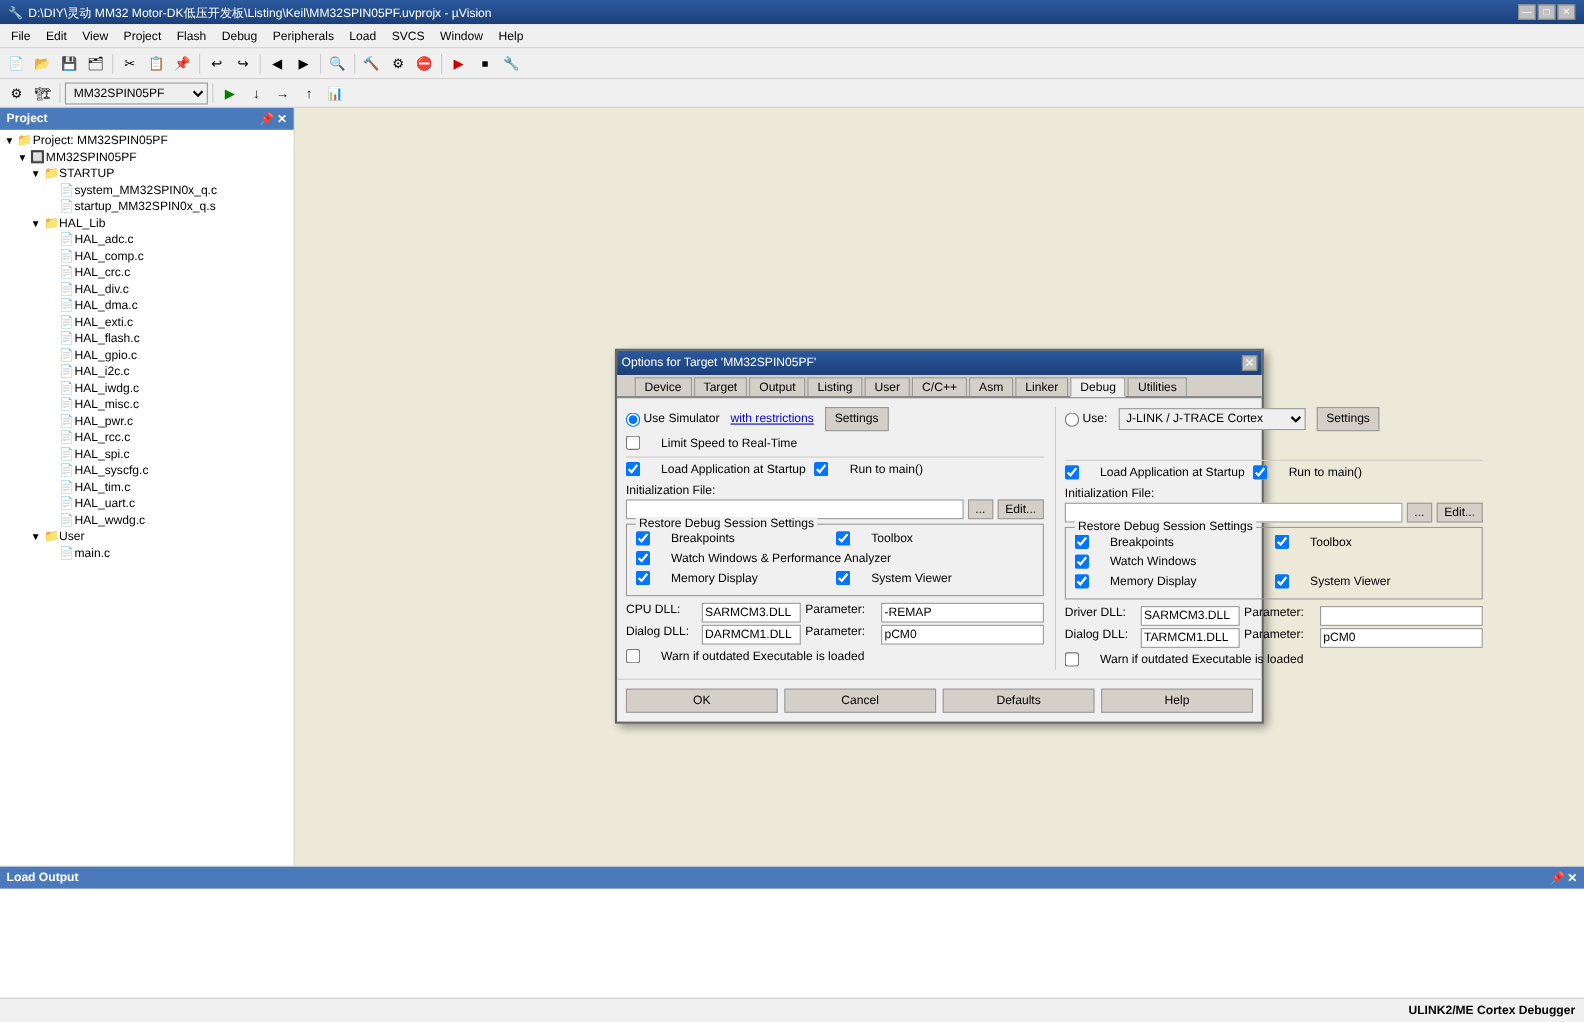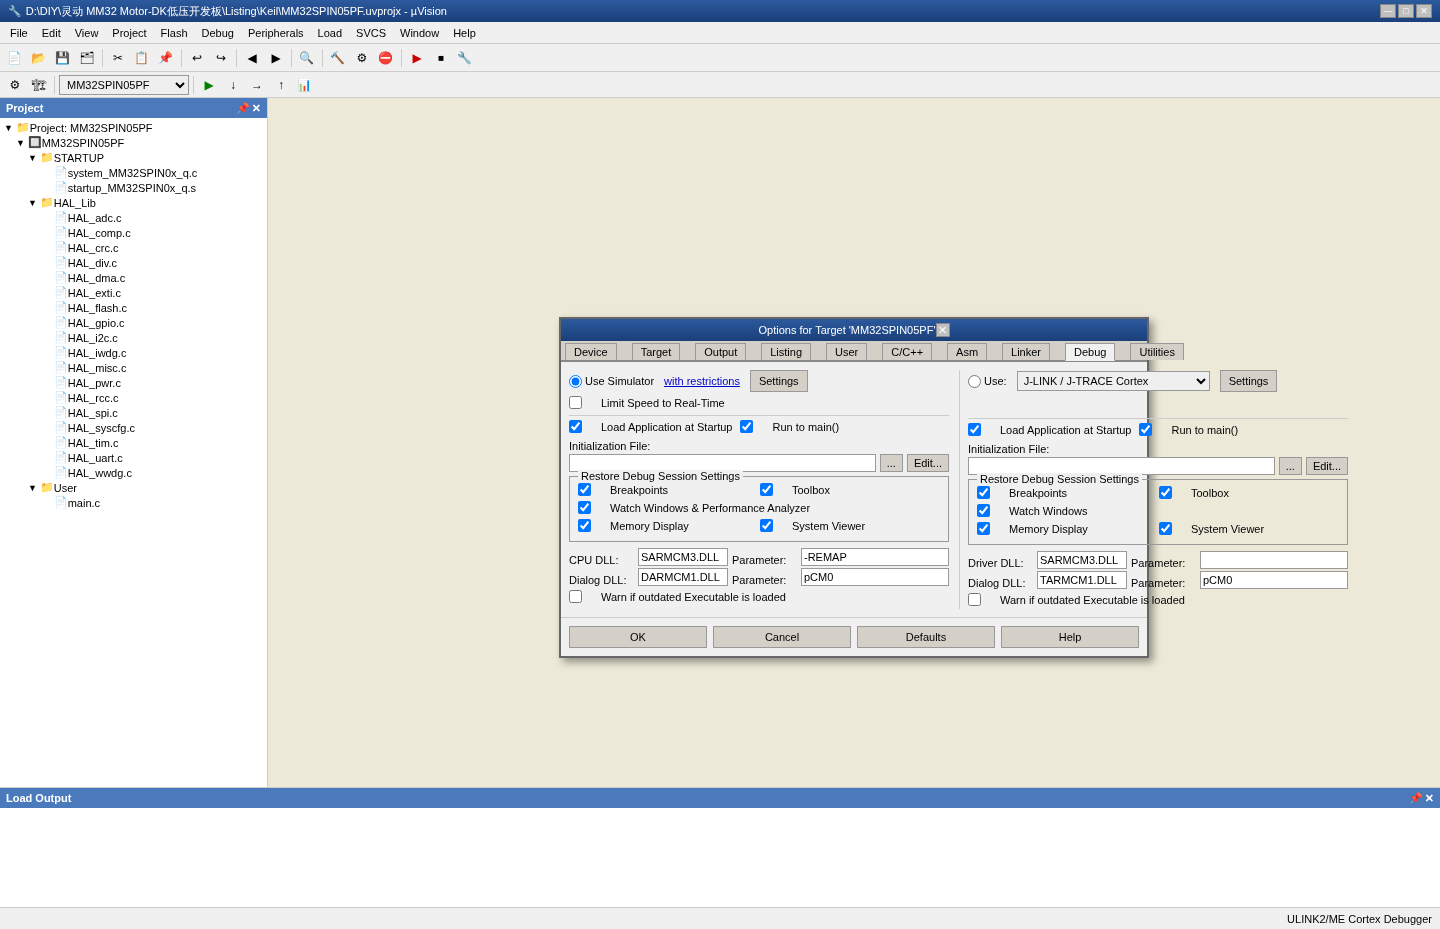--- a/index.html
+++ b/index.html
@@ -47,60 +47,60 @@
     .tab-bar { background: #f0f0f0; border-top: 1px solid #ccc; height: 22px; display: flex; align-items: flex-end; padding: 0 2px; }
     .tab { padding: 2px 10px; background: #d4d0c8; border: 1px solid #999; border-bottom: none; cursor: pointer; font-size: 11px; margin-right: 2px; }
     .tab.active { background: white; }
 
     
     .content-area { flex: 1; background: #ece9d8; position: relative; }
 
     
     .modal-overlay { position: absolute; top: 0; left: 0; right: 0; bottom: 0; display: flex; align-items: center; justify-content: center; }
     .modal { background: #f0f0f0; border: 2px solid #666; box-shadow: 4px 4px 8px rgba(0,0,0,0.4); width: 590px; }
-    .modal-title { background: linear-gradient(to bottom, #2c5a9e, #1a3f7a); color: white; padding: 3px 23px; font-size: 11px; display: flex; justify-content: center; align-items: center; height: 22px; }
+    .modal-title { background: linear-gradient(to bottom, #2c5a9e, #1a3f7a); color: white; padding: 3px 4px; font-size: 11px; display: flex; justify-content: space-between; align-items: center; height: 22px; }
     .modal-close { cursor: pointer; font-size: 11px; background: #c0c0c0; border: 1px solid #888; width: 14px; height: 14px; display: flex; align-items: center; justify-content: center; }
 
     
-    .dialog-tabs { display: flex; background: #d4d0c8; border-bottom: 2px solid #888; padding: 2px 4px 0; gap: 15px; }
+    .dialog-tabs { display: flex; background: #d4d0c8; border-bottom: 2px solid #888; padding: 2px 16px 0; gap: 2px; }
     .dialog-tab { padding: 2px 8px; background: #d4d0c8; border: 1px solid #999; border-bottom: none; cursor: pointer; font-size: 11px; }
     .dialog-tab.active { background: #f0f0f0; border-bottom: 1px solid #f0f0f0; margin-bottom: -1px; }
 
     .dialog-body { padding: 8px; }
 
     
     .radio-group { display: flex; align-items: center; gap: 10px; margin-bottom: 6px; }
     .radio-label { display: flex; align-items: center; gap: 3px; font-size: 11px; }
 
     .two-col { display: flex; gap: 8px; }
     .col-half { flex: 1; }
 
     .section-box { border: 1px solid #999; padding: 6px 8px; margin-bottom: 6px; position: relative; }
     .section-label { position: absolute; top: -7px; left: 8px; background: #f0f0f0; padding: 0 3px; font-size: 11px; }
     .form-btn { height: 18px; padding: 0 6px; font-size: 11px; border: 1px solid #999; background: #d4d0c8; cursor: pointer; }
 
     .checkbox-row { display: flex; align-items: center; gap: 19px; font-size: 11px; margin-bottom: 3px; }
     .checkbox-row input { margin: 0; }
-    .dll-row { display: flex; gap: 4px; margin-bottom: 2px; font-size: 11px; align-items: flex-end; }
+    .dll-row { display: flex; gap: 4px; margin-bottom: 2px; font-size: 11px; align-items: flex-start; }
     .dll-label { width: 65px; font-size: 11px; }
     .dll-input-sm { width: 90px; height: 18px; border: 1px solid #999; padding: 0 2px; font-size: 11px; }
     .dll-input-lg { flex: 1; height: 18px; border: 1px solid #999; padding: 0 2px; font-size: 11px; }
 
     .init-row { display: flex; align-items: center; gap: 4px; margin-bottom: 4px; font-size: 11px; }
     .init-input { flex: 1; height: 18px; border: 1px solid #999; padding: 0 2px; font-size: 11px; }
 
     .manage-btn { display: block; width: 95%; margin: 4px auto; padding: 4px; font-size: 11px; border: 1px solid #999; background: #d4d0c8; cursor: pointer; text-align: center; }
 
     .dialog-footer { display: flex; justify-content: space-between; padding: 8px; border-top: 1px solid #ccc; gap: 6px; }
     .footer-btn { flex: 1; padding: 4px; font-size: 11px; border: 1px solid #999; background: #d4d0c8; cursor: pointer; }
 
     .link-text { color: #0000cc; text-decoration: underline; cursor: pointer; font-size: 11px; }
 
     .settings-btn { padding: 2px 8px; font-size: 11px; border: 1px solid #999; background: #d4d0c8; cursor: pointer; height: 22px; }
-    .use-select { height: 20px; border: 1px solid #999; font-size: 11px; padding: 0 2px; width: 193px; }
+    .use-select { height: 20px; border: 1px solid #999; font-size: 11px; padding: 0 2px; width: 170px; }
 
     .divider-h { height: 1px; background: #ccc; margin: 4px 0; }
 
     .col-left { border-right: 1px solid #ccc; padding-right: 8px; }
   </style>
 </head>
 <body>
 
 <div class="title-bar">
   <div class="title-bar-text">
@@ -526,16 +526,16 @@
   <div class="build-title">
     <span>Load Output</span>
     <div style="display:flex;gap:2px">
       <span style="cursor:pointer">📌</span>
       <span style="cursor:pointer">✕</span>
     </div>
   </div>
   <div class="build-content"></div>
 </div>
 
-<div class="status-bar" style="position:absolute;bottom:0;left:0;right:0;">
+<div class="status-bar" style="position:absolute;bottom:0;left:0;right:0;font-weight:bold;">
   <span></span>
   <span>ULINK2/ME Cortex Debugger</span>
 </div>
 
 </body></html>

